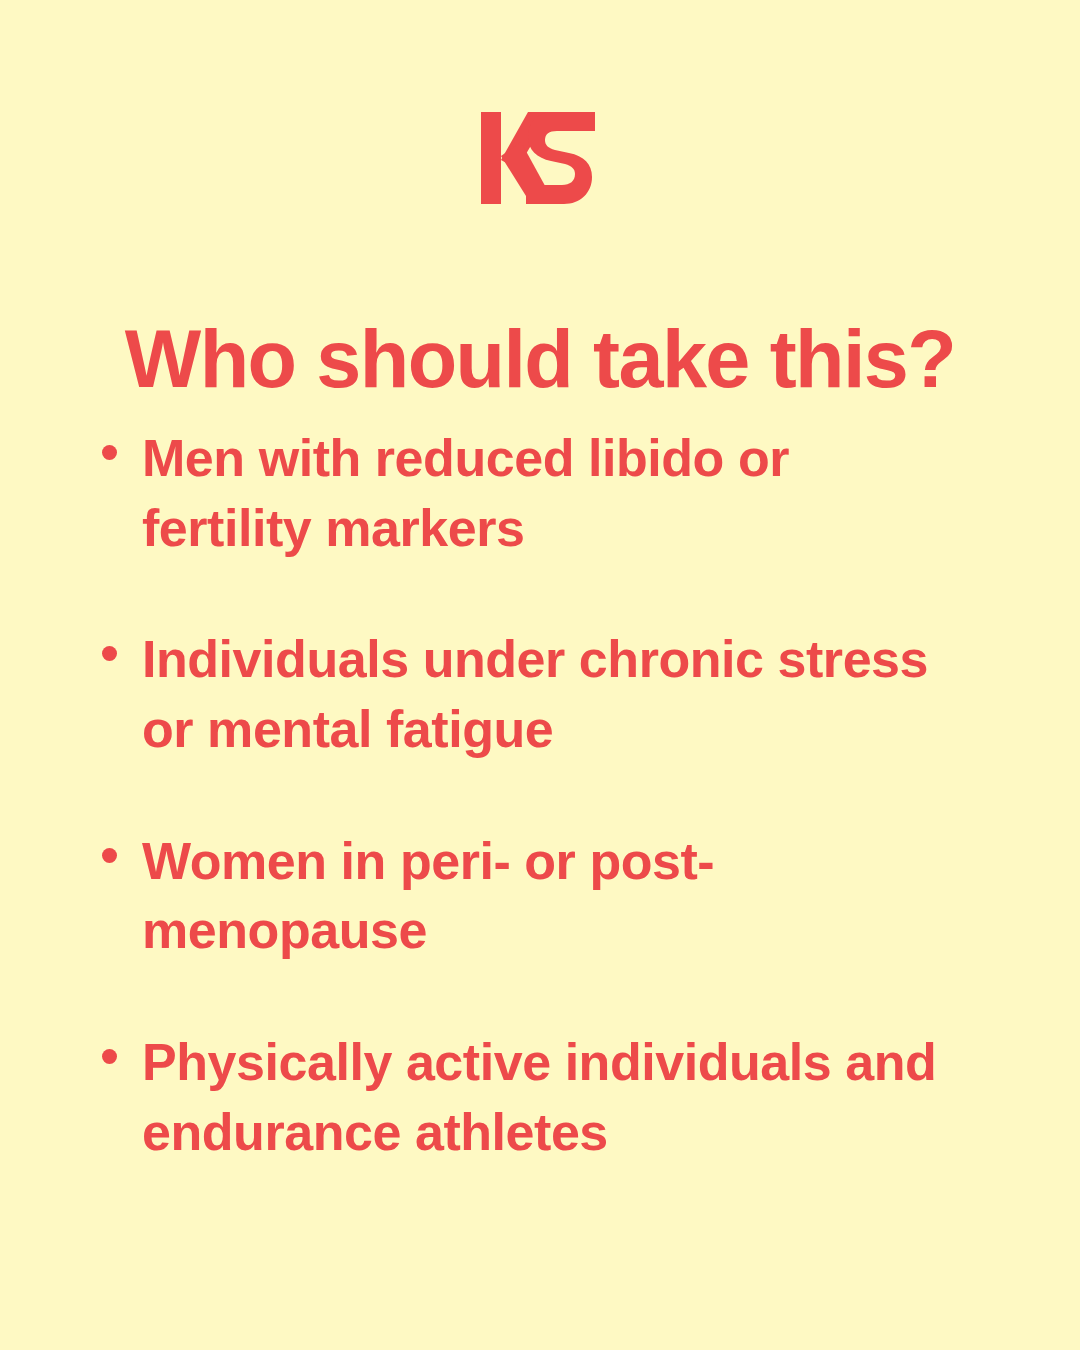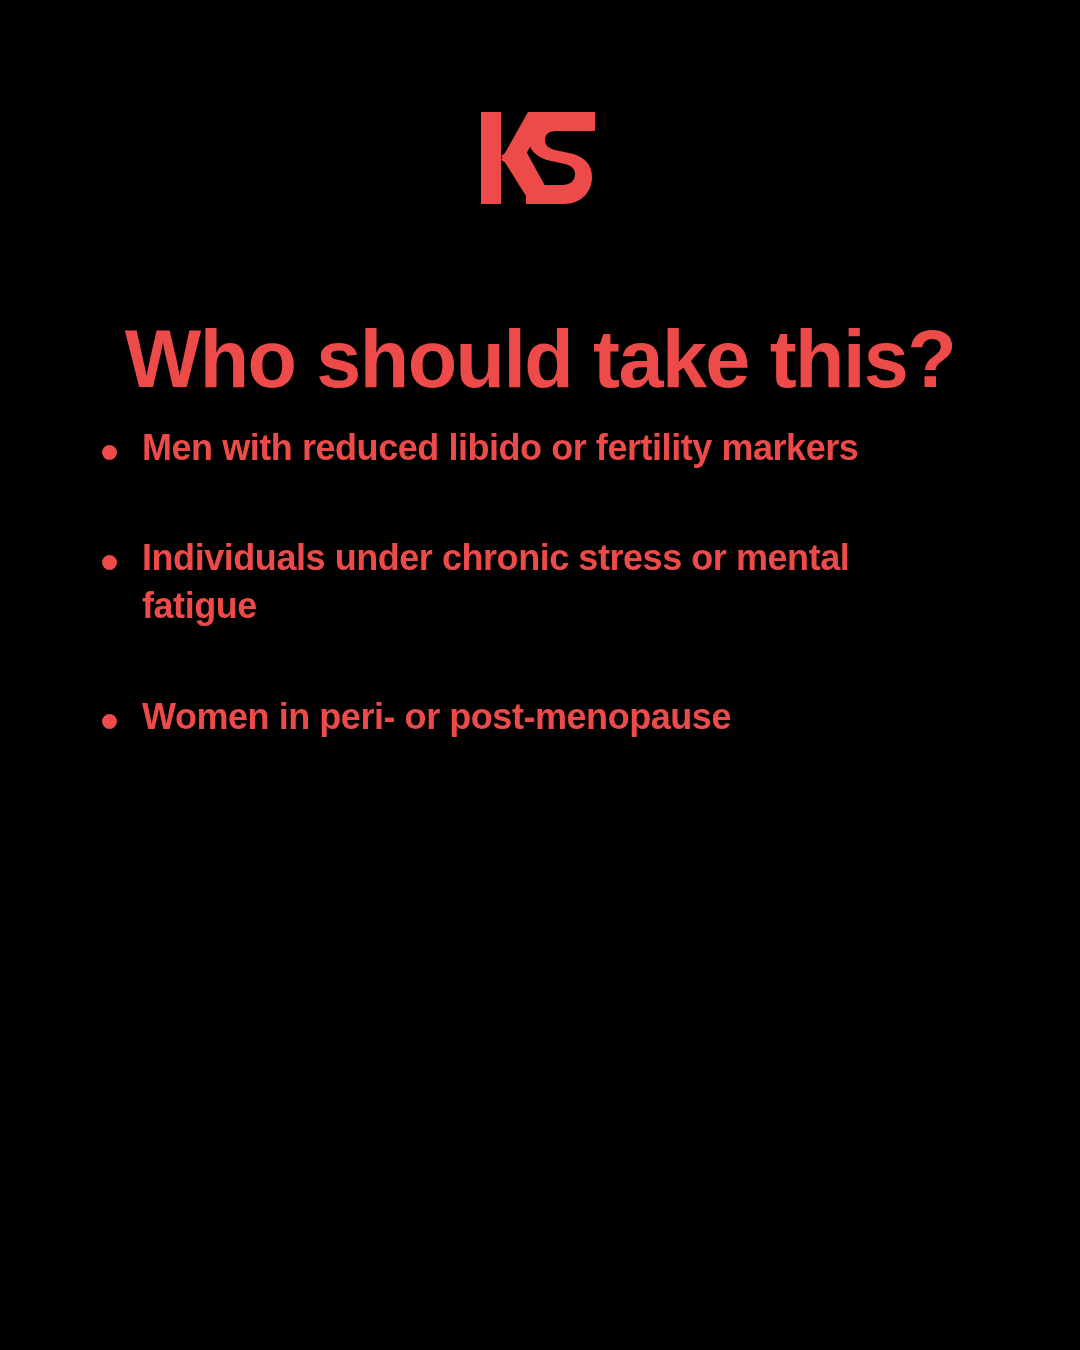--- a/index.html
+++ b/index.html
@@ -14,21 +14,21 @@
     background: #ffffff;
     font-family: "Liberation Sans", sans-serif;
     -webkit-font-smoothing: antialiased;
     overflow: hidden;
   }
 
   .slide {
     position: relative;
     width: 1080px;
     height: 1350px;
-    background: #000000;
+    background: #fef9c3;
     box-sizing: border-box;
   }
 
   
   .logo-wrap {
     position: absolute;
     top: 112px;
     left: 0;
     width: 1080px;
     display: flex;
@@ -69,21 +69,21 @@
     list-style: none;
   }
 
   .bullet-item {
     position: relative;
     padding-left: 50px;
     margin-bottom: 62px;
     color: #ED4A4A;
     font-family: "Liberation Sans", sans-serif;
     font-weight: bold;
-    font-size: 36px;
+    font-size: 52px;
     line-height: 1.34;
     letter-spacing: -0.45px;
     max-width: 800px;
   }
 
   .bullet-item:last-child {
     margin-bottom: 0;
   }
 
   .bullet-dot {
@@ -134,16 +134,20 @@
     <li class="bullet-item">
       <span class="bullet-dot"></span>
       <span class="bullet-text">Individuals under chronic stress or mental fatigue</span>
     </li>
 
     <li class="bullet-item">
       <span class="bullet-dot"></span>
       <span class="bullet-text">Women in peri- or post-menopause</span>
     </li>
 
+    <li class="bullet-item">
+      <span class="bullet-dot"></span>
+      <span class="bullet-text">Physically active individuals and endurance athletes</span>
+    </li>
 
   </ul>
 
 </div>
 
 </body></html>

